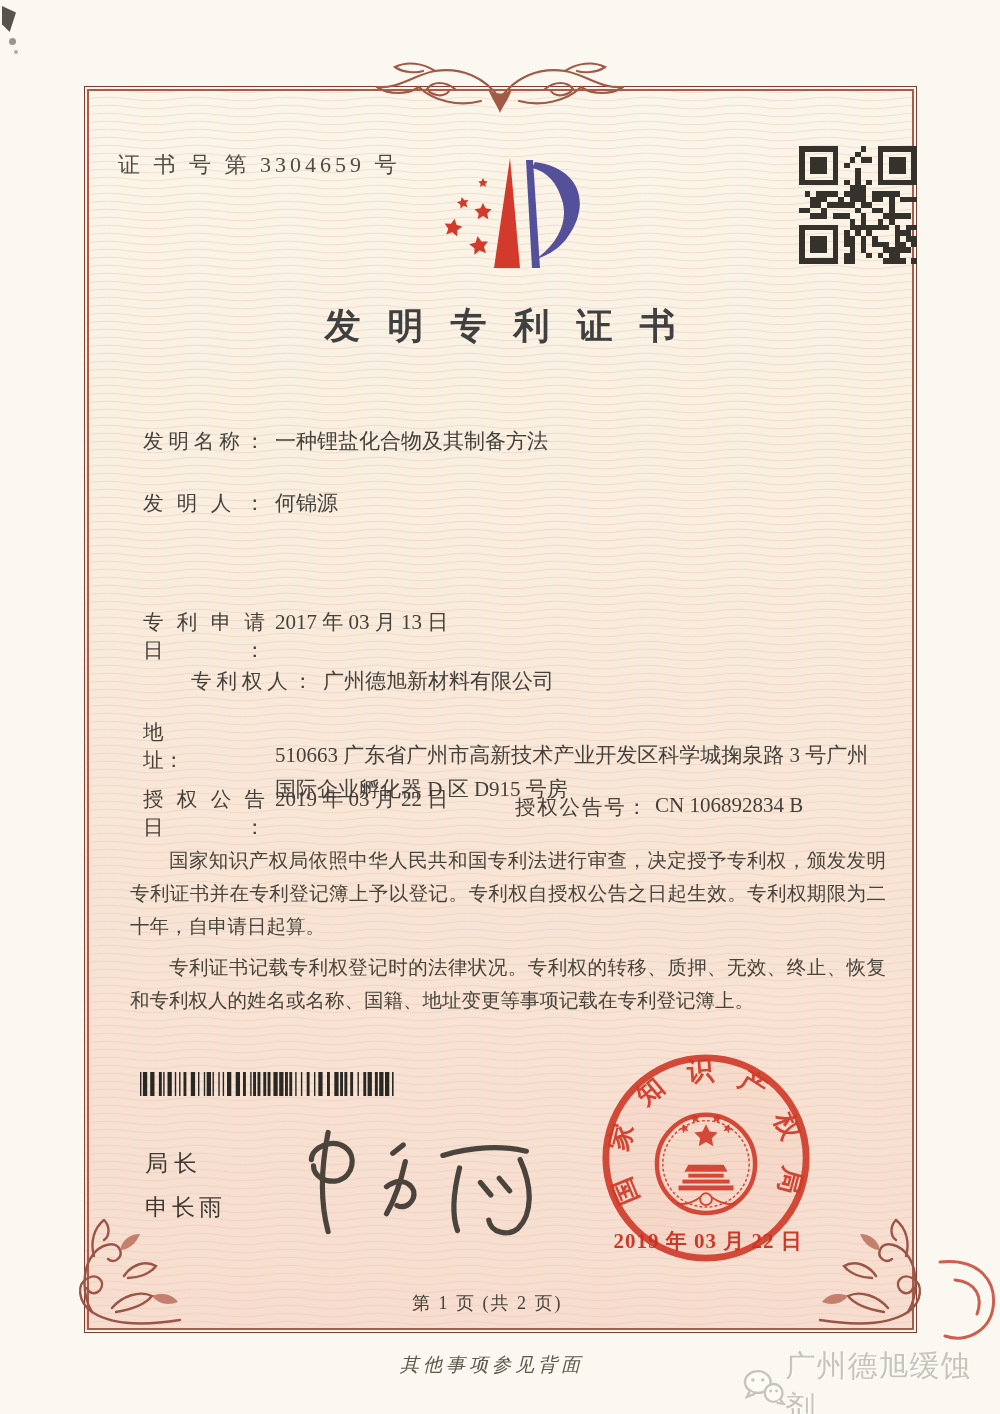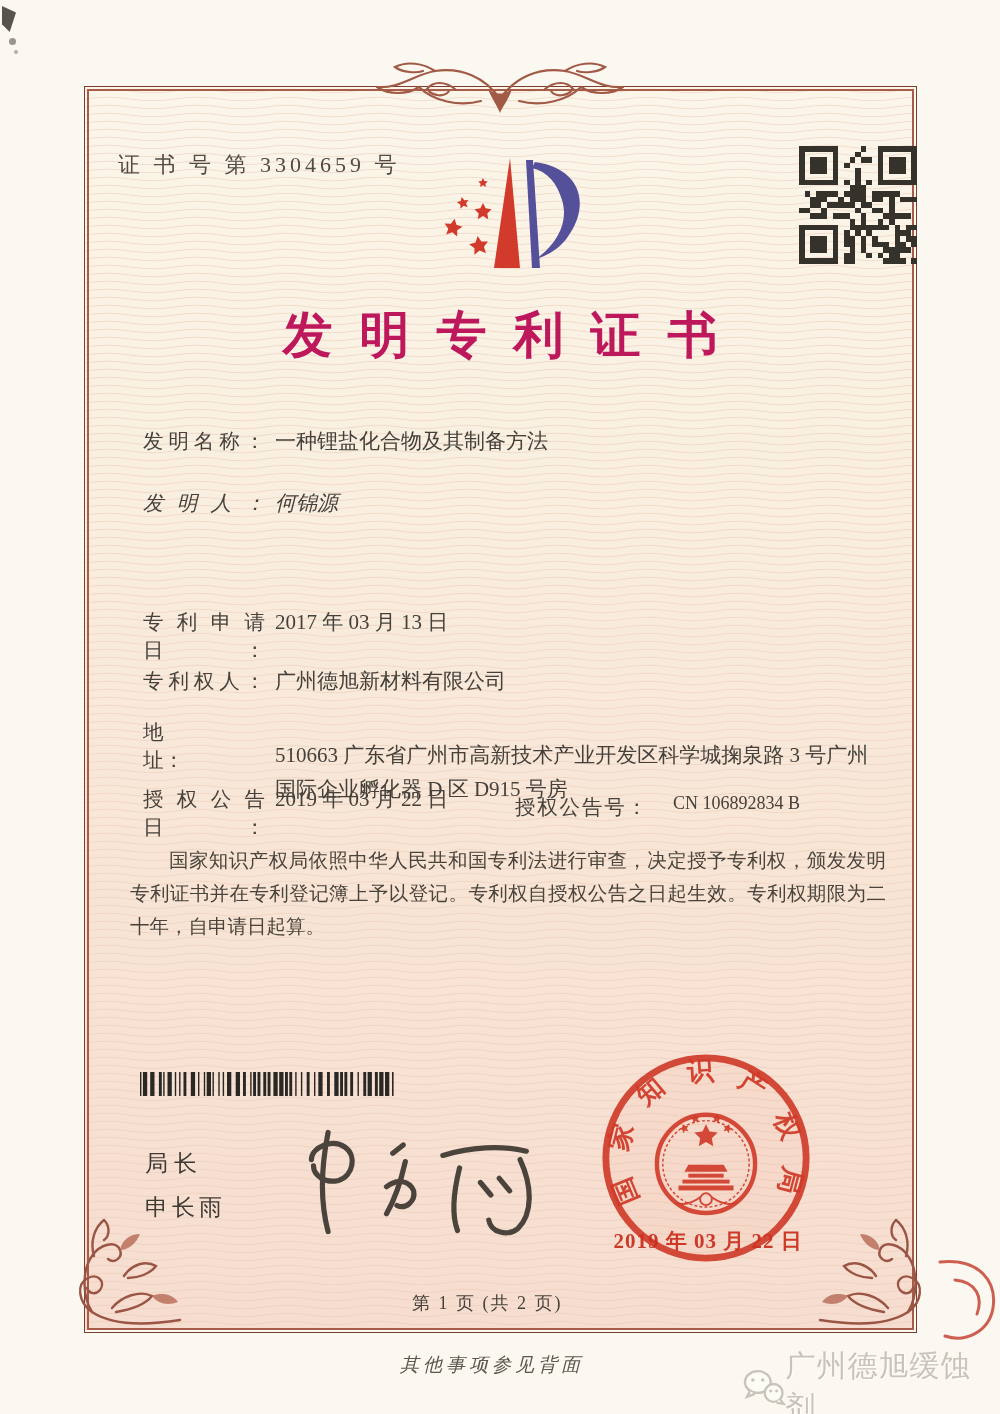--- a/index.html
+++ b/index.html
@@ -14,32 +14,32 @@
   
   .speck{position:absolute;background:#2e2a26;z-index:4;}
   .sp1{left:2px;top:6px;width:14px;height:26px;clip-path:polygon(0 0,100% 25%,55% 100%,0 70%);opacity:.8;}
   .sp2{left:9px;top:38px;width:7px;height:7px;border-radius:50%;background:#5a534c;opacity:.6;}
   .sp3{left:14px;top:50px;width:4px;height:4px;border-radius:50%;background:#6a635c;opacity:.5;}
   
   .cz{position:absolute;z-index:5;}
   .certno{left:118px;top:150px;font-size:22px;letter-spacing:4px;color:#514b43;}
   .logo{left:428px;top:146px;}
   .qr{left:799px;top:146px;}
-  .title{left:0;right:0;top:302px;text-align:center;font-size:50px;font-weight:bold;
-         letter-spacing:27px;padding-left:27px;color:#be185d;}
+  .title{left:0;right:0;top:302px;text-align:center;font-size:36px;font-weight:bold;
+         letter-spacing:27px;padding-left:27px;color:#404040;}
   .row{left:143px;display:flex;font-size:20.5px;color:#45413a;}
   .row .lab{width:122px;flex:0 0 122px;text-align:justify;text-align-last:justify;}
   .row .lab.nj{text-align-last:auto;letter-spacing:0;}
   .row .val{margin-left:10px;font-size:21px;white-space:nowrap;}
   .row .val.wrap{white-space:normal;width:598px;line-height:34px;word-break:break-all;margin-top:20px;}
-  .r1{top:427px;} .r2{top:489px;font-style:italic;} .r3{top:549px;} .r4{top:608px;} .r5{top:667px;}
+  .r1{top:427px;} .r2{top:489px;} .r3{top:549px;} .r4{top:608px;} .r5{top:667px;margin-left:48px;}
   .r6{top:718px;} .r7{top:785px;}
   .grant2{position:absolute;left:372px;top:8px;display:flex;}
   .grant2 .lab2{width:132px;text-align:justify;text-align-last:justify;}
-  .grant2 .val2{margin-left:26px;font-size:18px;white-space:nowrap;}
+  .grant2 .val2{margin-left:8px;font-size:21px;white-space:nowrap;}
   .paras{left:122px;top:836px;width:772px;}
   .paras p{margin:8px;font-size:19.5px;line-height:33px;text-indent:2em;text-align:justify;color:#49443b;}
   .barcode{left:140px;top:1072px;}
   .director-title{left:145px;top:1148px;font-size:23px;letter-spacing:6px;color:#3f3a33;}
   .director-name{left:145px;top:1192px;font-size:23px;letter-spacing:4px;color:#3f3a33;}
   .sig{left:296px;top:1122px;}
   .seal{left:598px;top:1050px;}
   .seal-date{left:600px;top:1227px;width:216px;text-align:center;font-size:21px;
              letter-spacing:1px;color:rgba(201,48,32,.95);font-weight:bold;}
   .pageno{left:412px;top:1291px;font-size:18px;letter-spacing:2px;color:#48433b;text-align:right;}
@@ -395,20 +395,21 @@
     <span class="lab">授权公告日：</span>
     <span class="val">2019 年 03 月 22 日</span>
     <span class="grant2">
       <span class="lab2">授权公告号：</span>
       <span class="val2">CN 106892834 B</span>
     </span>
   </div>
 
   <div class="cz paras">
     <p>国家知识产权局依照中华人民共和国专利法进行审查，决定授予专利权，颁发发明专利证书并在专利登记簿上予以登记。专利权自授权公告之日起生效。专利权期限为二十年，自申请日起算。</p>
+    <p>专利证书记载专利权登记时的法律状况。专利权的转移、质押、无效、终止、恢复和专利权人的姓名或名称、国籍、地址变更等事项记载在专利登记簿上。</p>
   </div>
 
   <svg class="cz barcode" width="255" height="24" viewBox="0 0 255 24" preserveAspectRatio="none">
     <g id="bcm" fill="#2a2824">
         <rect x="0.0" y="0" width="1.4" height="24"></rect>
         <rect x="2.9" y="0" width="4.3" height="24"></rect>
         <rect x="10.2" y="0" width="4.3" height="24"></rect>
         <rect x="18.9" y="0" width="2.9" height="24"></rect>
         <rect x="23.2" y="0" width="1.4" height="24"></rect>
         <rect x="27.5" y="0" width="4.3" height="24"></rect>

